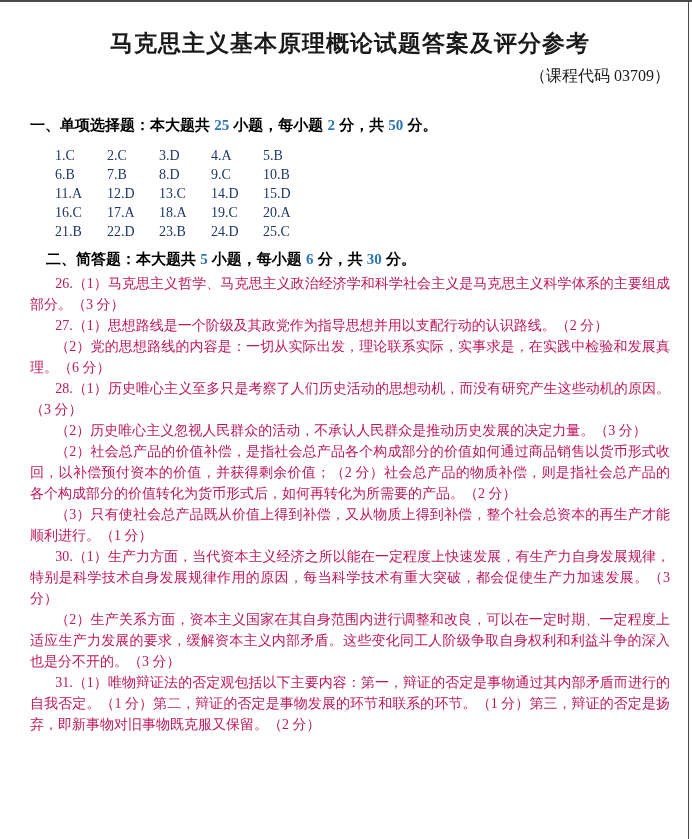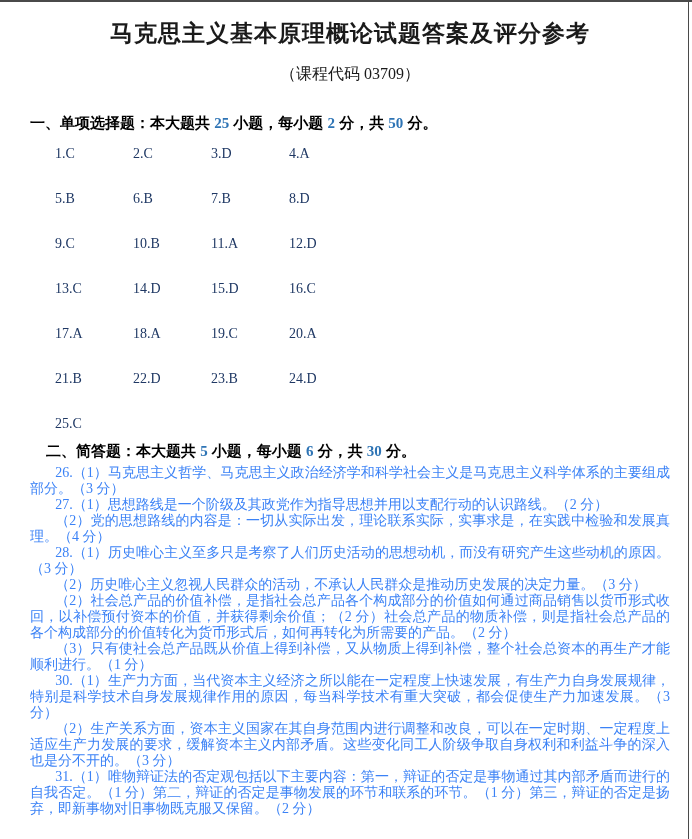--- a/index.html
+++ b/index.html
@@ -27,26 +27,26 @@
   .doc{
     position:relative;
     padding:16px 22px 0 30px;
   }
   .doc-title{
     font-family:"Liberation Sans","DejaVu Sans",sans-serif;
     font-weight:bold;
     font-size:23px;
     text-align:center;
     letter-spacing:1px;
-    margin-top:2px;
+    margin-top:12px;
   }
   .doc-subtitle{
     font-size:16px;
-    text-align:center;
-    margin-top:15px;
+    text-align:right;
+    margin-top:7px;
     font-weight:normal;
   }
   .section-heading{
     font-family:"Liberation Sans","DejaVu Sans",sans-serif;
     font-weight:bold;
     font-size:15px;
     line-height:28px;
     color:#000;
     text-align:justify;
   }
@@ -58,33 +58,32 @@
   .heading-two{margin-top:3px;margin-left:16px;}
   .heading-three{margin-top:0;}
   .answer-grid{
     width:290px;
     margin:7px 0 4px 25px;
     display:flex;
     flex-wrap:wrap;
     color:var(--navy);
     font-size:14px;
     line-height:19px;
-    gap:26px;
   }
   .answer-grid .cell{
     width:52px;
     text-align:left;
     white-space:nowrap;
   }
   .para{
     font-size:14px;
-    line-height:16px;
+    line-height:21px;
     text-align:justify;
     text-indent:1.8em;
-    color:#3b82f6;
+    color:#be185d;
   }
 </style>
 </head>
 <body>
 
 <div class="page-top-border"></div>
 <div class="page-right-border"></div>
 
 <div class="doc">
 
@@ -118,21 +117,21 @@
       <span class="cell">22.D</span>
       <span class="cell">23.B</span>
       <span class="cell">24.D</span>
       <span class="cell">25.C</span>
     </div>
 
   <div class="section-heading heading-two"><span>二、简答题：本大题共 </span><span class="num">5</span><span> 小题，每小题 </span><span class="num">6</span><span> 分，共 </span><span class="num">30</span><span> 分。</span></div>
 
   <p class="para">26.（1）马克思主义哲学、马克思主义政治经济学和科学社会主义是马克思主义科学体系的主要组成部分。（3 分）</p>
   <p class="para">27.（1）思想路线是一个阶级及其政党作为指导思想并用以支配行动的认识路线。（2 分）</p>
-  <p class="para">（2）党的思想路线的内容是：一切从实际出发，理论联系实际，实事求是，在实践中检验和发展真理。（4 分）</p>
+  <p class="para">（2）党的思想路线的内容是：一切从实际出发，理论联系实际，实事求是，在实践中检验和发展真理。（6 分）</p>
   <p class="para">28.（1）历史唯心主义至多只是考察了人们历史活动的思想动机，而没有研究产生这些动机的原因。（3 分）</p>
   <p class="para">（2）历史唯心主义忽视人民群众的活动，不承认人民群众是推动历史发展的决定力量。（3 分）</p>
   <p class="para">（2）社会总产品的价值补偿，是指社会总产品各个构成部分的价值如何通过商品销售以货币形式收回，以补偿预付资本的价值，并获得剩余价值；（2 分）社会总产品的物质补偿，则是指社会总产品的各个构成部分的价值转化为货币形式后，如何再转化为所需要的产品。（2 分）</p>
   <p class="para">（3）只有使社会总产品既从价值上得到补偿，又从物质上得到补偿，整个社会总资本的再生产才能顺利进行。（1 分）</p>
   <p class="para">30.（1）生产力方面，当代资本主义经济之所以能在一定程度上快速发展，有生产力自身发展规律，特别是科学技术自身发展规律作用的原因，每当科学技术有重大突破，都会促使生产力加速发展。（3 分）</p>
   <p class="para">（2）生产关系方面，资本主义国家在其自身范围内进行调整和改良，可以在一定时期、一定程度上适应生产力发展的要求，缓解资本主义内部矛盾。这些变化同工人阶级争取自身权利和利益斗争的深入也是分不开的。（3 分）</p>
 
 
   <p class="para">31.（1）唯物辩证法的否定观包括以下主要内容：第一，辩证的否定是事物通过其内部矛盾而进行的自我否定。（1 分）第二，辩证的否定是事物发展的环节和联系的环节。（1 分）第三，辩证的否定是扬弃，即新事物对旧事物既克服又保留。（2 分）</p>
 

